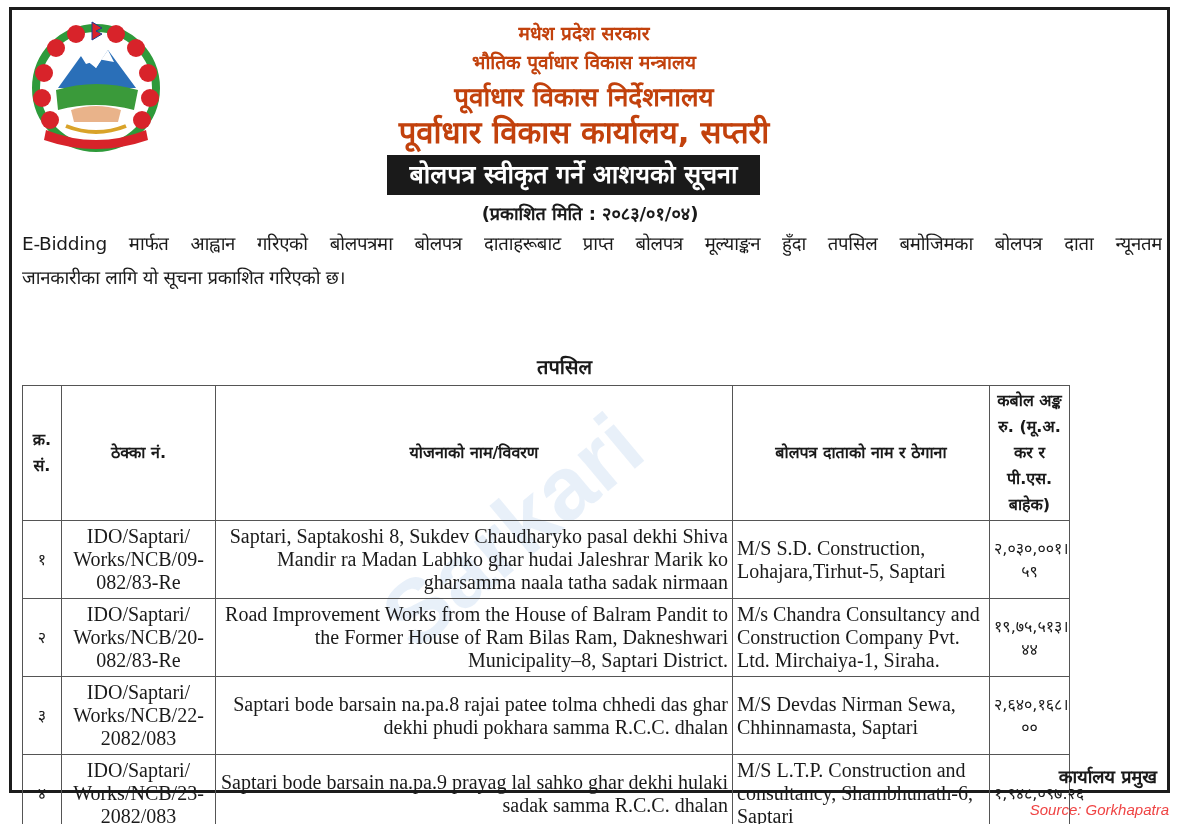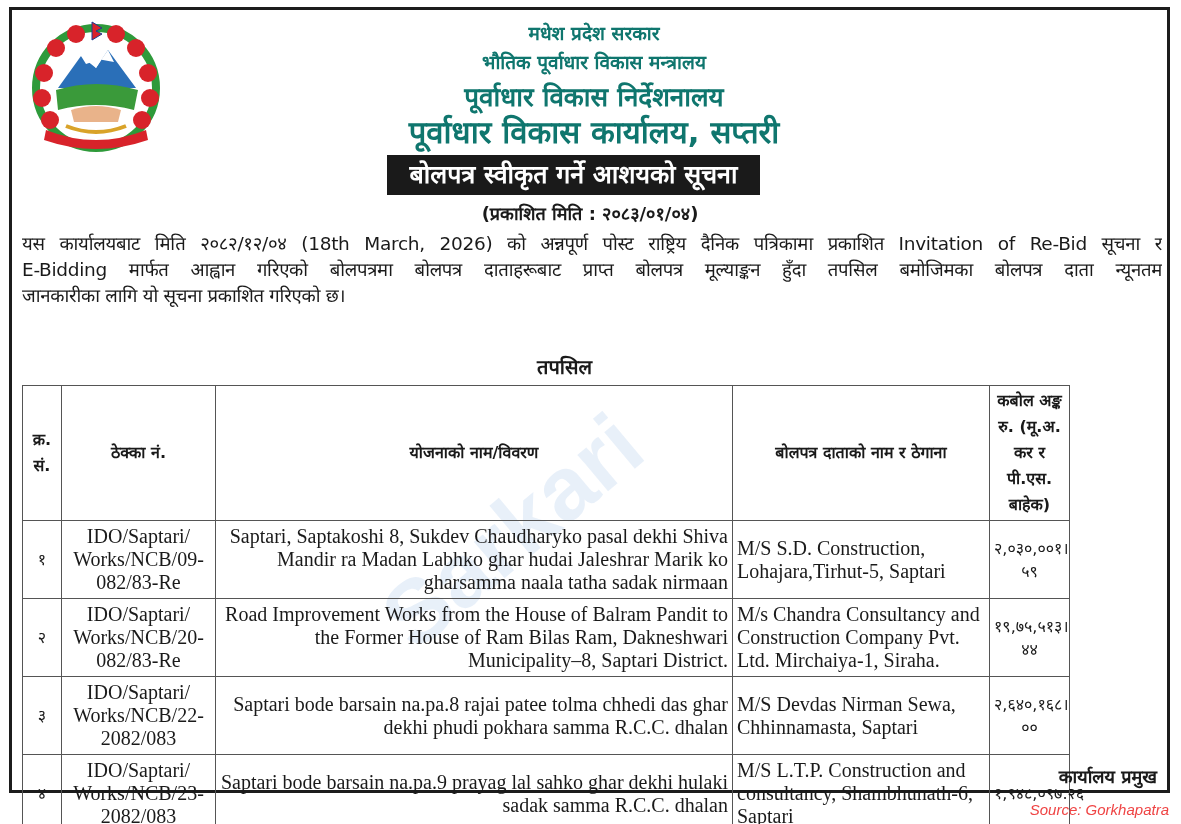--- a/index.html
+++ b/index.html
@@ -5,36 +5,36 @@
   html, body { margin:0; padding:0; }
   body {
     width:1181px; height:824px; background:#ffffff; position:relative; overflow:hidden;
     font-family:"Liberation Serif", "DejaVu Serif", serif; color:#1a1a1a;
   }
   .frame {
     position:absolute; left:9px; top:7px; width:1161px; height:786px;
     border:3px solid #1c1c1c; box-sizing:border-box;
   }
   .emblem { position:absolute; left:26px; top:18px; width:140px; height:140px; }
-  .hdr { position:absolute; left:304px; width:580px; text-align:center; font-family:"DejaVu Sans", sans-serif; font-weight:bold; color:#0f766e; white-space:nowrap; }
+  .hdr { position:absolute; left:294px; width:580px; text-align:center; font-family:"DejaVu Sans", sans-serif; font-weight:bold; color:#c2410c; white-space:nowrap; }
   .h1 { top:20px; font-size:19px; }
   .h2 { top:49px; font-size:19px; }
   .h3 { top:78px; font-size:26px; }
   .h4 { top:110px; font-size:31px; }
   .banner {
     position:absolute; left:387px; top:155px; width:373px; height:40px; background:#1a1a1a; color:#fff;
     font-family:"DejaVu Sans", sans-serif; font-weight:bold; font-size:25px; text-align:center; line-height:40px; white-space:nowrap;
   }
   .pubdate { position:absolute; left:380px; top:201px; width:420px; text-align:center; font-family:"DejaVu Sans", sans-serif; font-weight:bold; font-size:18px; }
   .para {
     position:absolute; left:22px; top:231px; width:1140px; font-size:18.5px; line-height:26px; text-align:justify;
     font-family:"DejaVu Sans", sans-serif; letter-spacing:-0.3px;
   }
   .para .l { display:block; white-space:nowrap; text-align-last:justify; overflow:hidden; }
-  .para .l.last { text-align-last:left; }
+  .para .l.last { text-align-last:left;margin-top:8px; }
   .tapsil { position:absolute; left:537px; top:353px; font-family:"DejaVu Sans", sans-serif; font-weight:bold; font-size:20px; }
   table.bids {
     position:absolute; left:22px; top:385px; width:1048px; border-collapse:collapse; table-layout:fixed;
     font-size:20px; line-height:23px;
   }
   table.bids td, table.bids th { border:1.5px solid #555; padding:2px 4px; vertical-align:middle; }
   table.bids th { font-family:"DejaVu Sans", sans-serif; font-weight:bold; font-size:16px; line-height:26px; height:56px; text-align:center; }
   .c-sn { width:30px; text-align:center; font-family:"DejaVu Sans", sans-serif; font-size:16px; }
   .c-no { width:145px; text-align:center; }
   .c-desc { width:508px; text-align:right; }
@@ -76,21 +76,20 @@
 </svg>
 
 <div class="hdr h1">मधेश प्रदेश सरकार</div>
 <div class="hdr h2">भौतिक पूर्वाधार विकास मन्त्रालय</div>
 <div class="hdr h3">पूर्वाधार विकास निर्देशनालय</div>
 <div class="hdr h4">पूर्वाधार विकास कार्यालय, सप्तरी</div>
 <div class="banner">बोलपत्र स्वीकृत गर्ने आशयको सूचना</div>
 <div class="pubdate">(प्रकाशित मिति : २०८३/०१/०४)</div>
 
 <div class="para">
-  <span class="l">यस कार्यालयबाट मिति २०८२/१२/०४ (18th March, 2026) को अन्नपूर्ण पोस्ट राष्ट्रिय दैनिक पत्रिकामा प्रकाशित Invitation of Re-Bid सूचना र</span>
   <span class="l">E-Bidding मार्फत आह्वान गरिएको बोलपत्रमा बोलपत्र दाताहरूबाट प्राप्त बोलपत्र मूल्याङ्कन हुँदा तपसिल बमोजिमका बोलपत्र दाता न्यूनतम</span>
   <span class="l last">जानकारीका लागि यो सूचना प्रकाशित गरिएको छ।</span>
 </div>
 <div class="tapsil">तपसिल</div>
 
 <table class="bids">
   <thead>
     <tr>
       <th class="c-sn">क्र. सं.</th>
       <th class="c-no">ठेक्का नं.</th>

